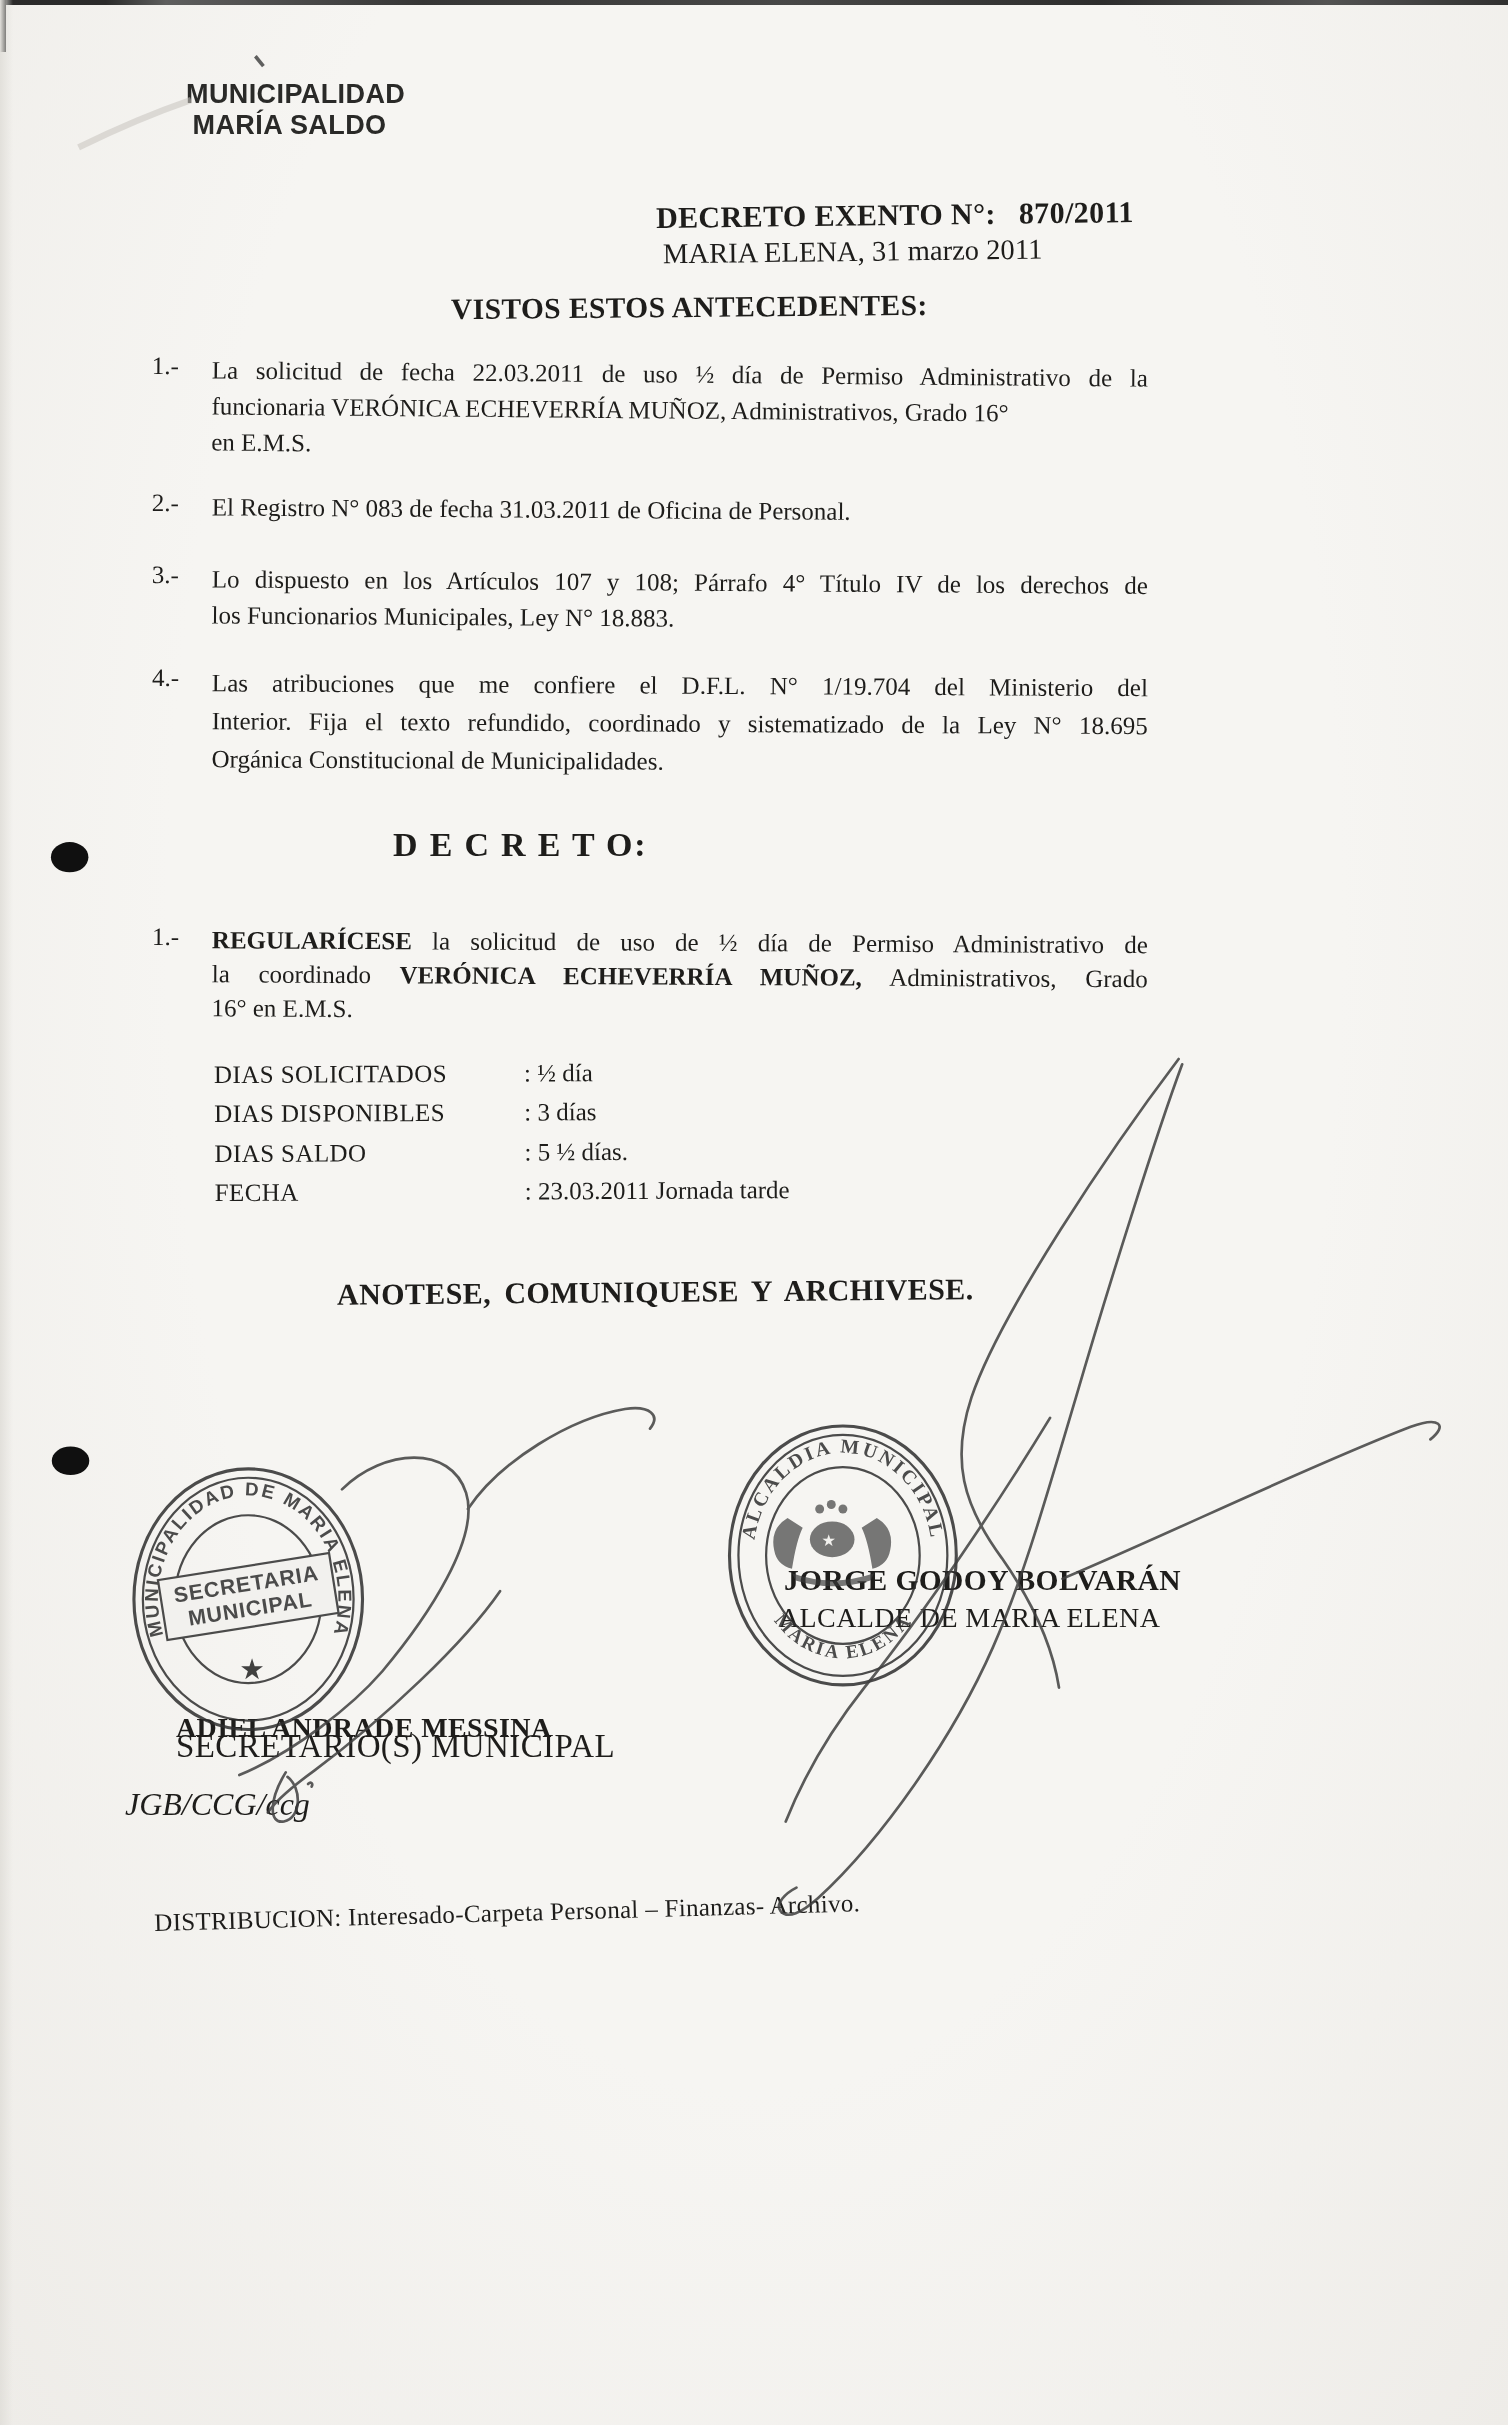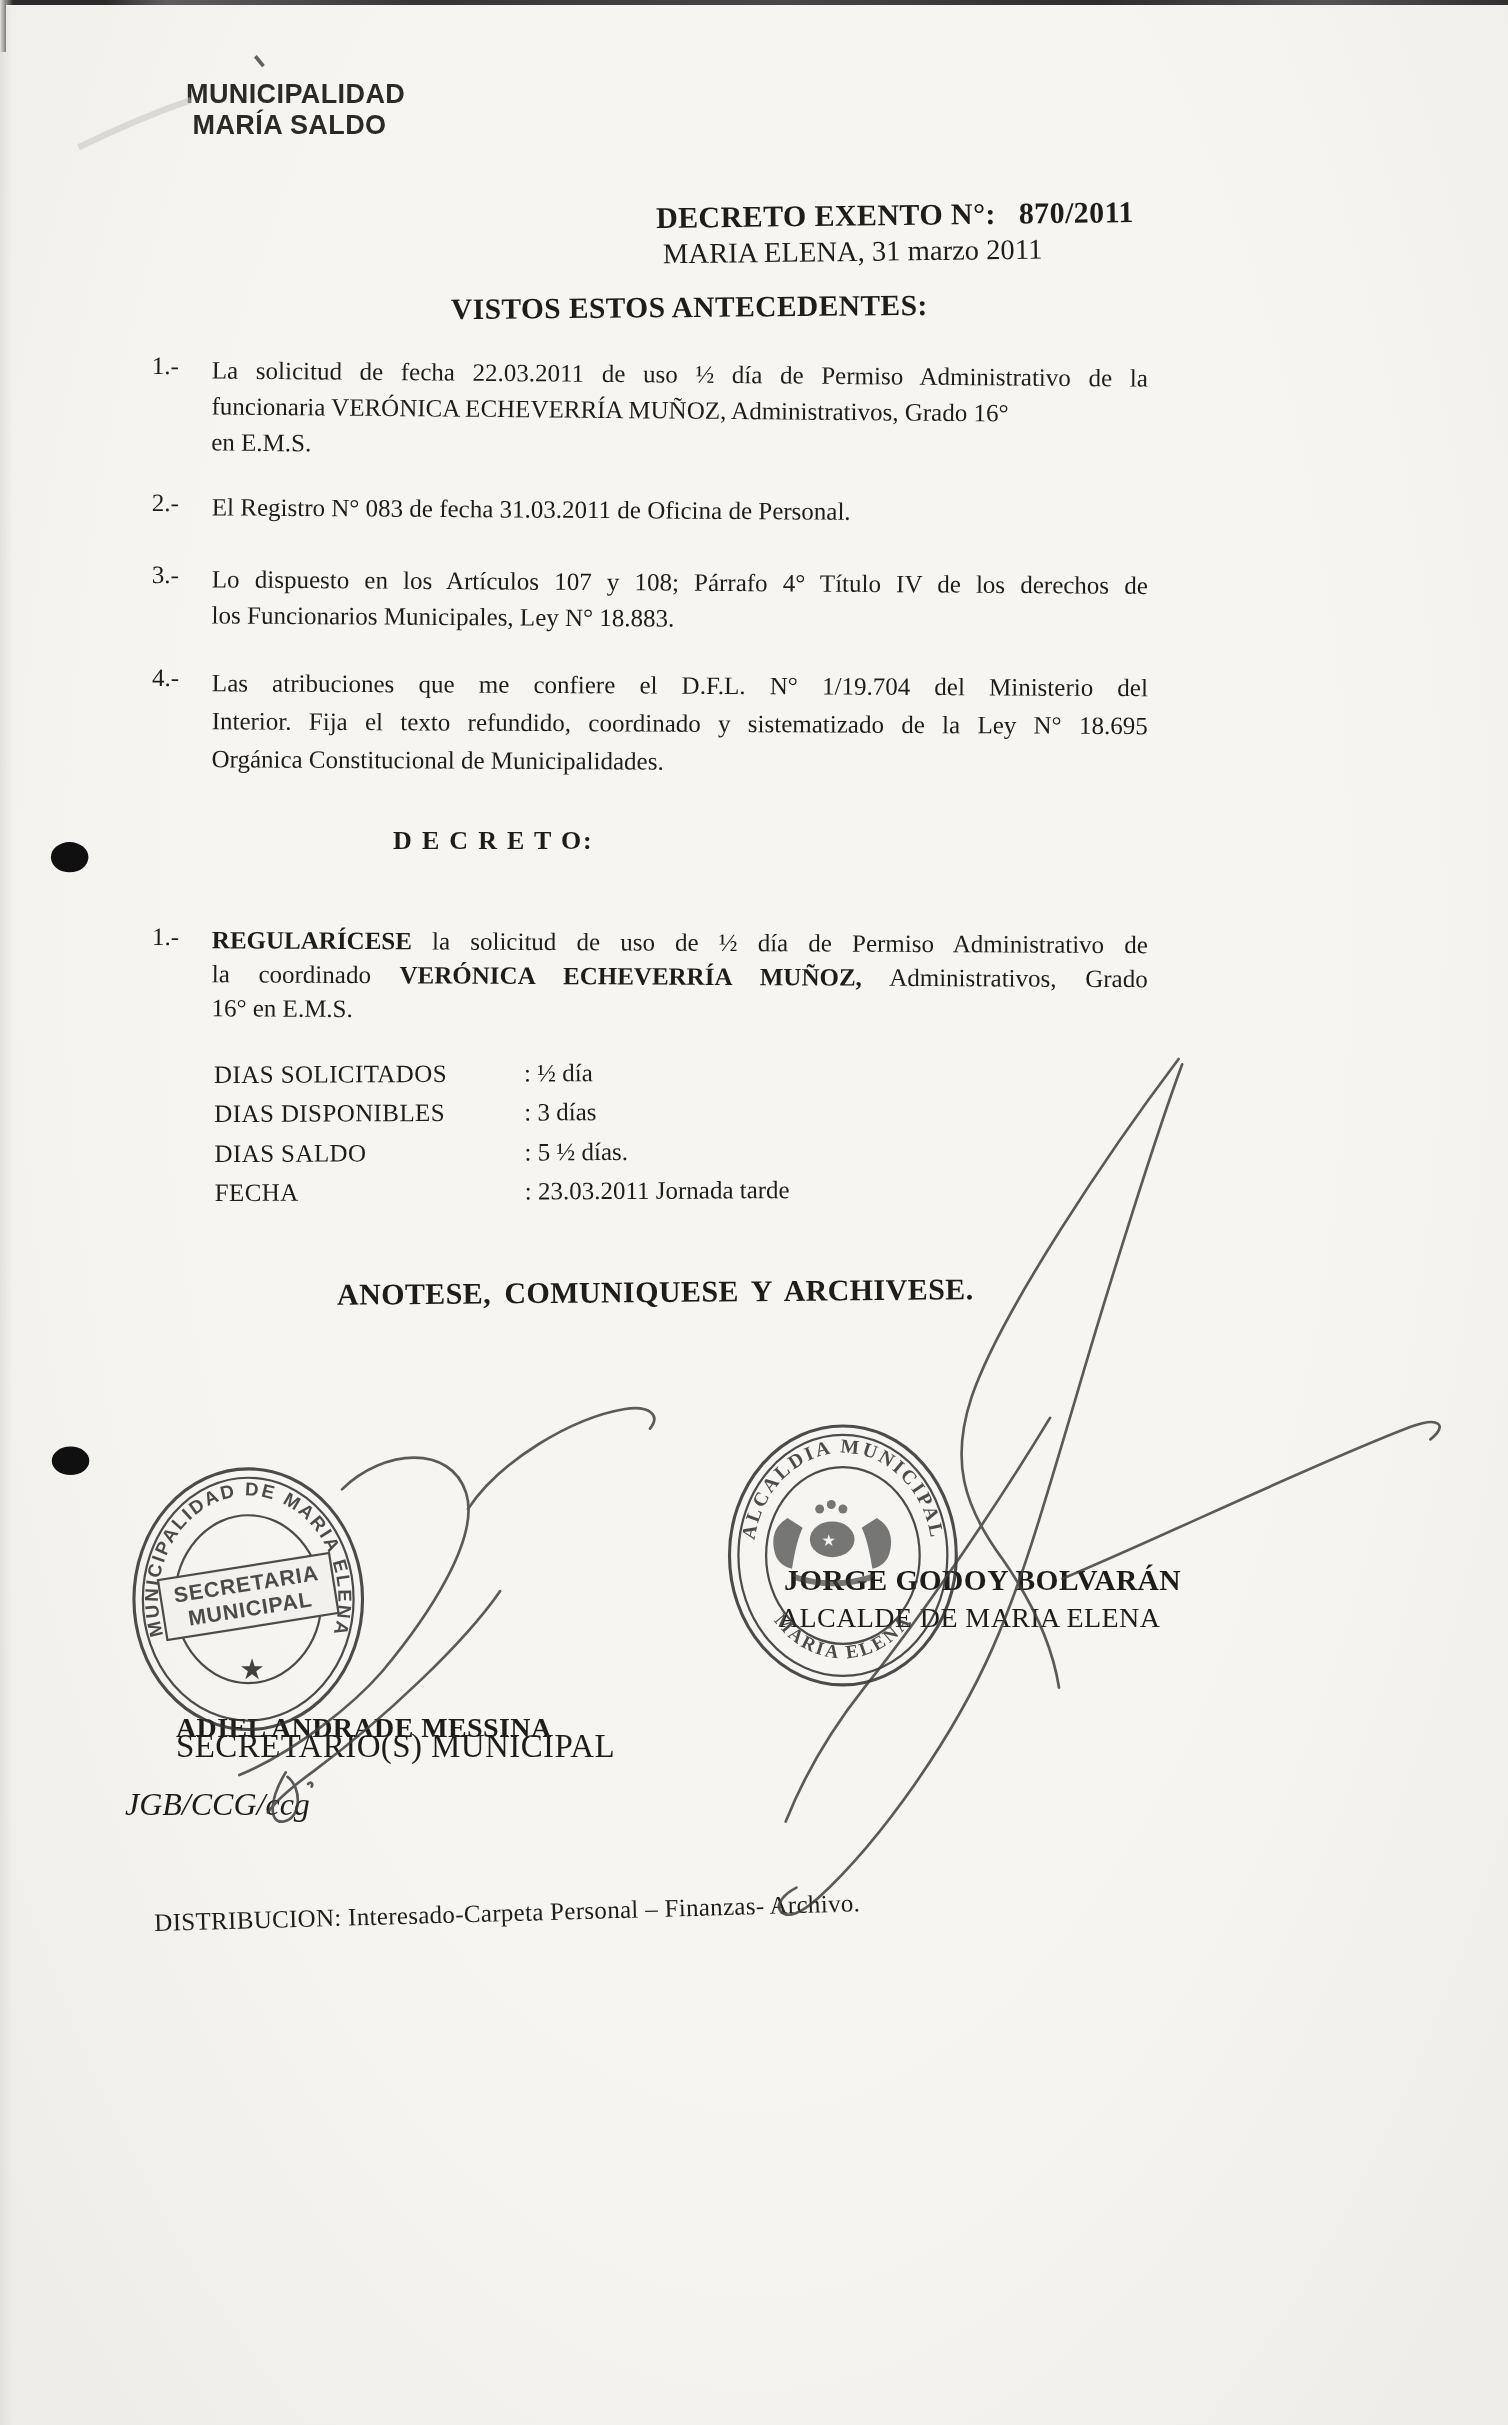--- a/index.html
+++ b/index.html
@@ -24,21 +24,21 @@
   #place-date{left:663px;top:236px;font-size:28.6px;transform:rotate(-.7deg);}
   #vistos{left:451px;top:291px;font-size:29.5px;font-weight:bold;letter-spacing:0.4px;transform:rotate(-.5deg);}
   
   .item{position:absolute;}
   .item .num{position:absolute;left:0;top:0;font-size:25px;}
   .item .lines{position:absolute;left:60px;top:0;width:936px;}
   .item .ln{font-size:25px;line-height:36px;white-space:normal;}
   .jl{text-align:justify;text-align-last:justify;}
   #item4 .ln{line-height:38px;}
   
-  #decreto-heading{left:393px;top:826px;font-size:26px;font-weight:bold;letter-spacing:1.8px;}
+  #decreto-heading{left:393px;top:826px;font-size:34px;font-weight:bold;letter-spacing:1.8px;}
   #decreto-item .ln{line-height:34px;}
   .b{font-weight:bold;}
   
   #days{left:214px;top:1059px;width:803px;font-size:25px;transform:rotate(-.3deg);}
   .drow{position:absolute;left:0;white-space:nowrap;}
   .dlabel{display:inline-block;width:310px;letter-spacing:0.4px;}
   
   #closing{left:337px;top:1275px;font-size:30px;font-weight:bold;word-spacing:5.4px;letter-spacing:0.4px;transform:rotate(-.5deg);}
   
   #sec-name{left:176px;top:1664px;font-size:28px;font-weight:bold;letter-spacing:0.4px;margin-top:48px;}

